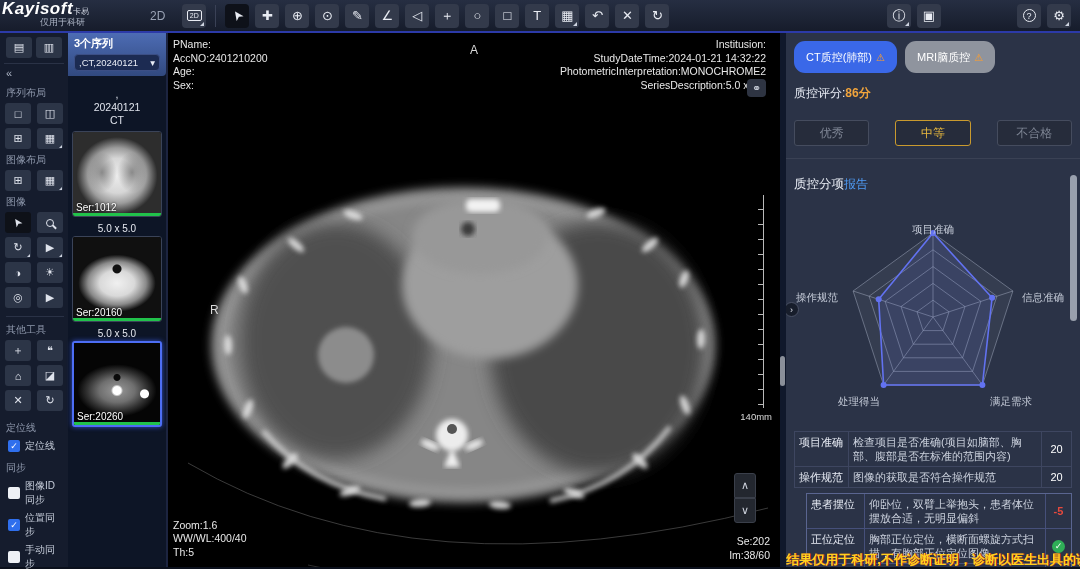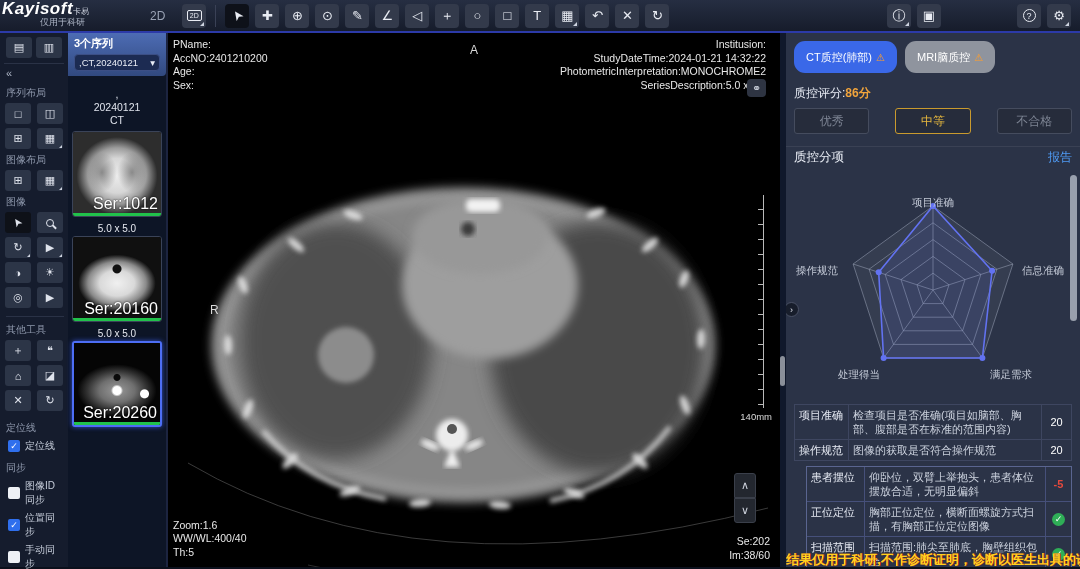--- a/index.html
+++ b/index.html
@@ -59,22 +59,22 @@
     radial-gradient(ellipse 24% 34% at 67% 48%,rgba(40,40,40,.45),transparent 70%),
     radial-gradient(ellipse 46% 46% at 50% 52%,#ececec 0%,#d6d6d6 45%,#9c9c9c 72%,#2d2d2d 100%)}
   .img-neck-soft{background:
     radial-gradient(circle 5px at 50% 38%,#111 0 4px,transparent 5px),
     radial-gradient(ellipse 44% 34% at 50% 55%,#f0f0f0 0%,#d9d9d9 45%,#8a8a8a 75%,#101010 100%)}
   .img-neck-dark{background:
     radial-gradient(circle 4px at 50% 42%,#0a0a0a 0 3px,transparent 4px),
     radial-gradient(circle 6px at 50% 58%,#fff 0 4px,transparent 6px),
     radial-gradient(circle 5px at 82% 62%,#fff 0 4px,transparent 5px),
     radial-gradient(ellipse 46% 32% at 50% 58%,#9a9a9a 0%,#6f6f6f 45%,#333 75%,#050505 100%)}
-  .thumb-meta{position:absolute;left:0;right:0;bottom:3px;display:flex;justify-content:flex-end;
-    padding:0 3px;color:#fff;font-size:16px;text-shadow:0 0 2px #000}
+  .thumb-meta{position:absolute;left:0;right:0;bottom:3px;display:flex;justify-content:flex-start;
+    padding:0 3px;color:#fff;font-size:10px;text-shadow:0 0 2px #000}
   .thumb-bar{position:absolute;left:0;right:0;bottom:0;height:3px;background:#21c24b}
   
   .vp{position:relative;width:612px;height:534px;background:#000;flex:none;overflow:hidden}
   .ovl{position:absolute;color:#e8e8e8;font-size:10.5px;line-height:13.5px;text-shadow:0 0 2px #000}
   .ovl.tl{left:5px;top:5px}
   .ovl.tr{right:14px;top:5px;text-align:right}
   .ovl.bl{left:5px;bottom:8px}
   .ovl.br{right:10px;bottom:5px;text-align:right}
   .orient{position:absolute;color:#d9d9d9;font-size:12px}
   .link-btn{position:absolute;right:14px;top:46px;width:19px;height:18px;border-radius:4px;
@@ -93,26 +93,26 @@
   .rp{position:relative;width:294px;background:#2b3347;flex:none;padding:8px;overflow:hidden}
   .rp-handle{position:absolute;left:-2px;top:269px;width:15px;height:15px;border-radius:50%;background:#171d2b;
     border:1px solid #4a5165;color:#dfe3ec;font-size:9px;display:flex;align-items:center;justify-content:center;cursor:pointer;z-index:5}
   .pills{display:flex;gap:8px}
   .pill{height:22px;border-radius:11px;padding:16px 12px;display:flex;align-items:center;gap:4px;
     font-size:11px;color:#fff;cursor:pointer;background:#8f949e}
   .pill.active{background:#3a68e8}
   .warn{color:#ff9d2b;font-size:10px}
   .score-row{margin-top:12px;font-size:12px;color:#e8ecf5}
   .score-val{color:#f0a43c;font-weight:bold}
-  .grades{display:flex;gap:26px;margin-top:6px}
+  .grades{display:flex;gap:26px;margin-top:18px}
   .grade{flex:1;height:26px;border:1px solid #454c5e;border-radius:3px;background:#262c3b;
     color:#7e8594;font-size:12px;display:flex;align-items:center;justify-content:center;cursor:pointer}
   .grade.active{border-color:#c99a2e;color:#e8b93e}
   .rp-div{height:1px;background:#3a4154;margin:12px -8px 0 -8px}
-  .sec-head{display:flex;justify-content:space-between;align-items:center;margin-top:2px}
+  .sec-head{display:flex;justify-content:flex-start;align-items:center;margin-top:17px}
   .sec-title{color:#e9edf5;font-size:12.5px}
   .report-link{color:#4f9bf5;font-size:12px;cursor:pointer}
   .radar-wrap{position:relative;height:232px;margin-top:2px}
   .radar-label{position:absolute;color:#c3c9d6;font-size:10.5px;white-space:nowrap}
   .rl-0{left:50%;top:28px;transform:translateX(-50%)}
   .rl-1{left:228px;top:96px}
   .rl-2{left:196px;top:200px}
   .rl-3{left:44px;top:200px}
   .rl-4{left:2px;top:96px}
   .rp-scroll{position:absolute;right:3px;top:142px;width:7px;height:146px;border-radius:4px;background:#99a0ad;cursor:pointer}

